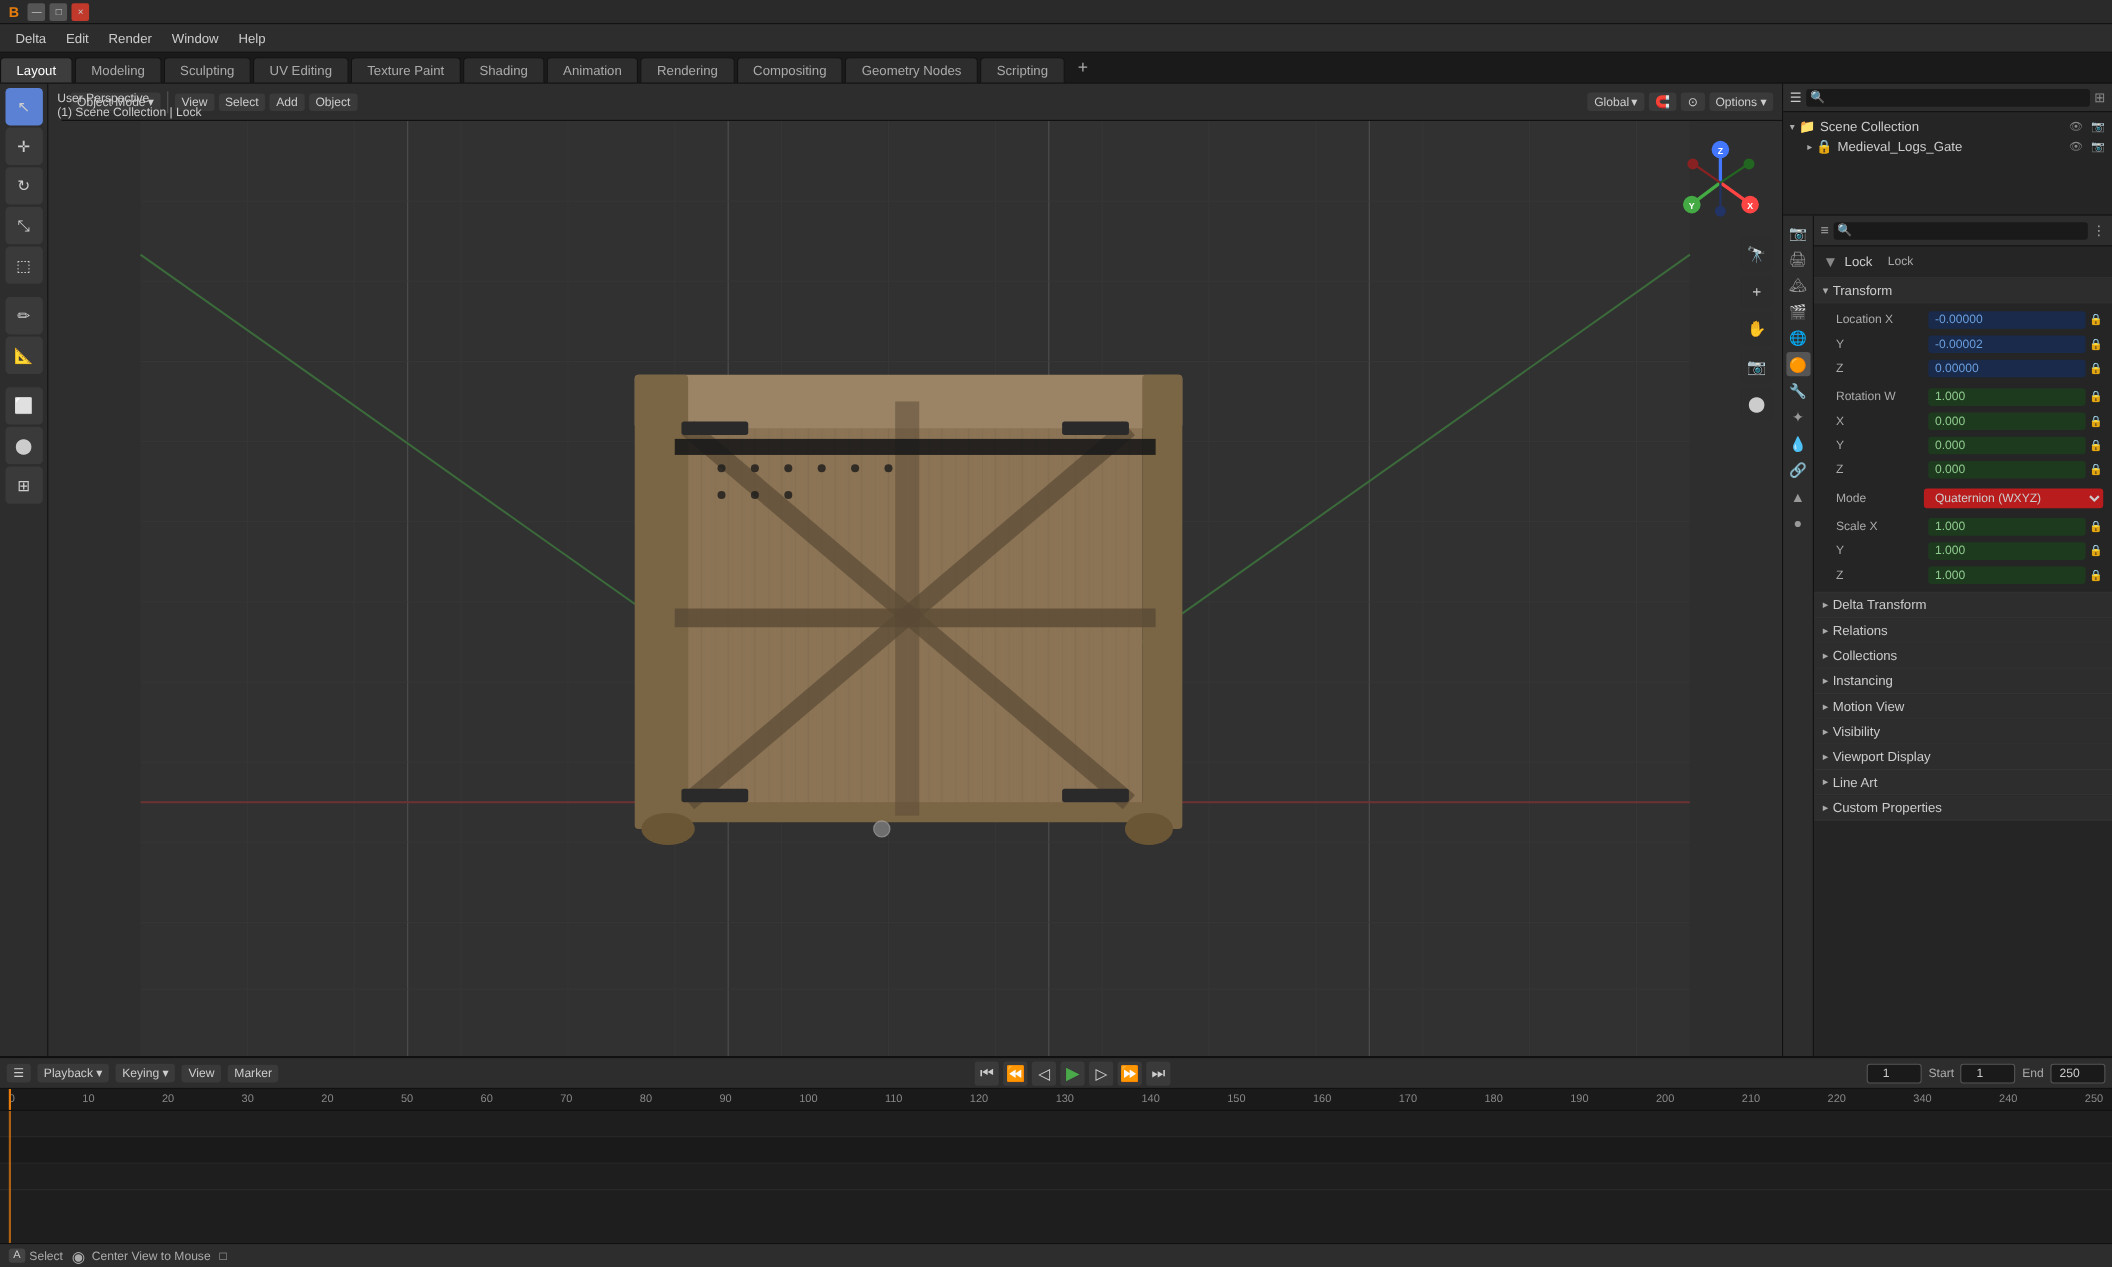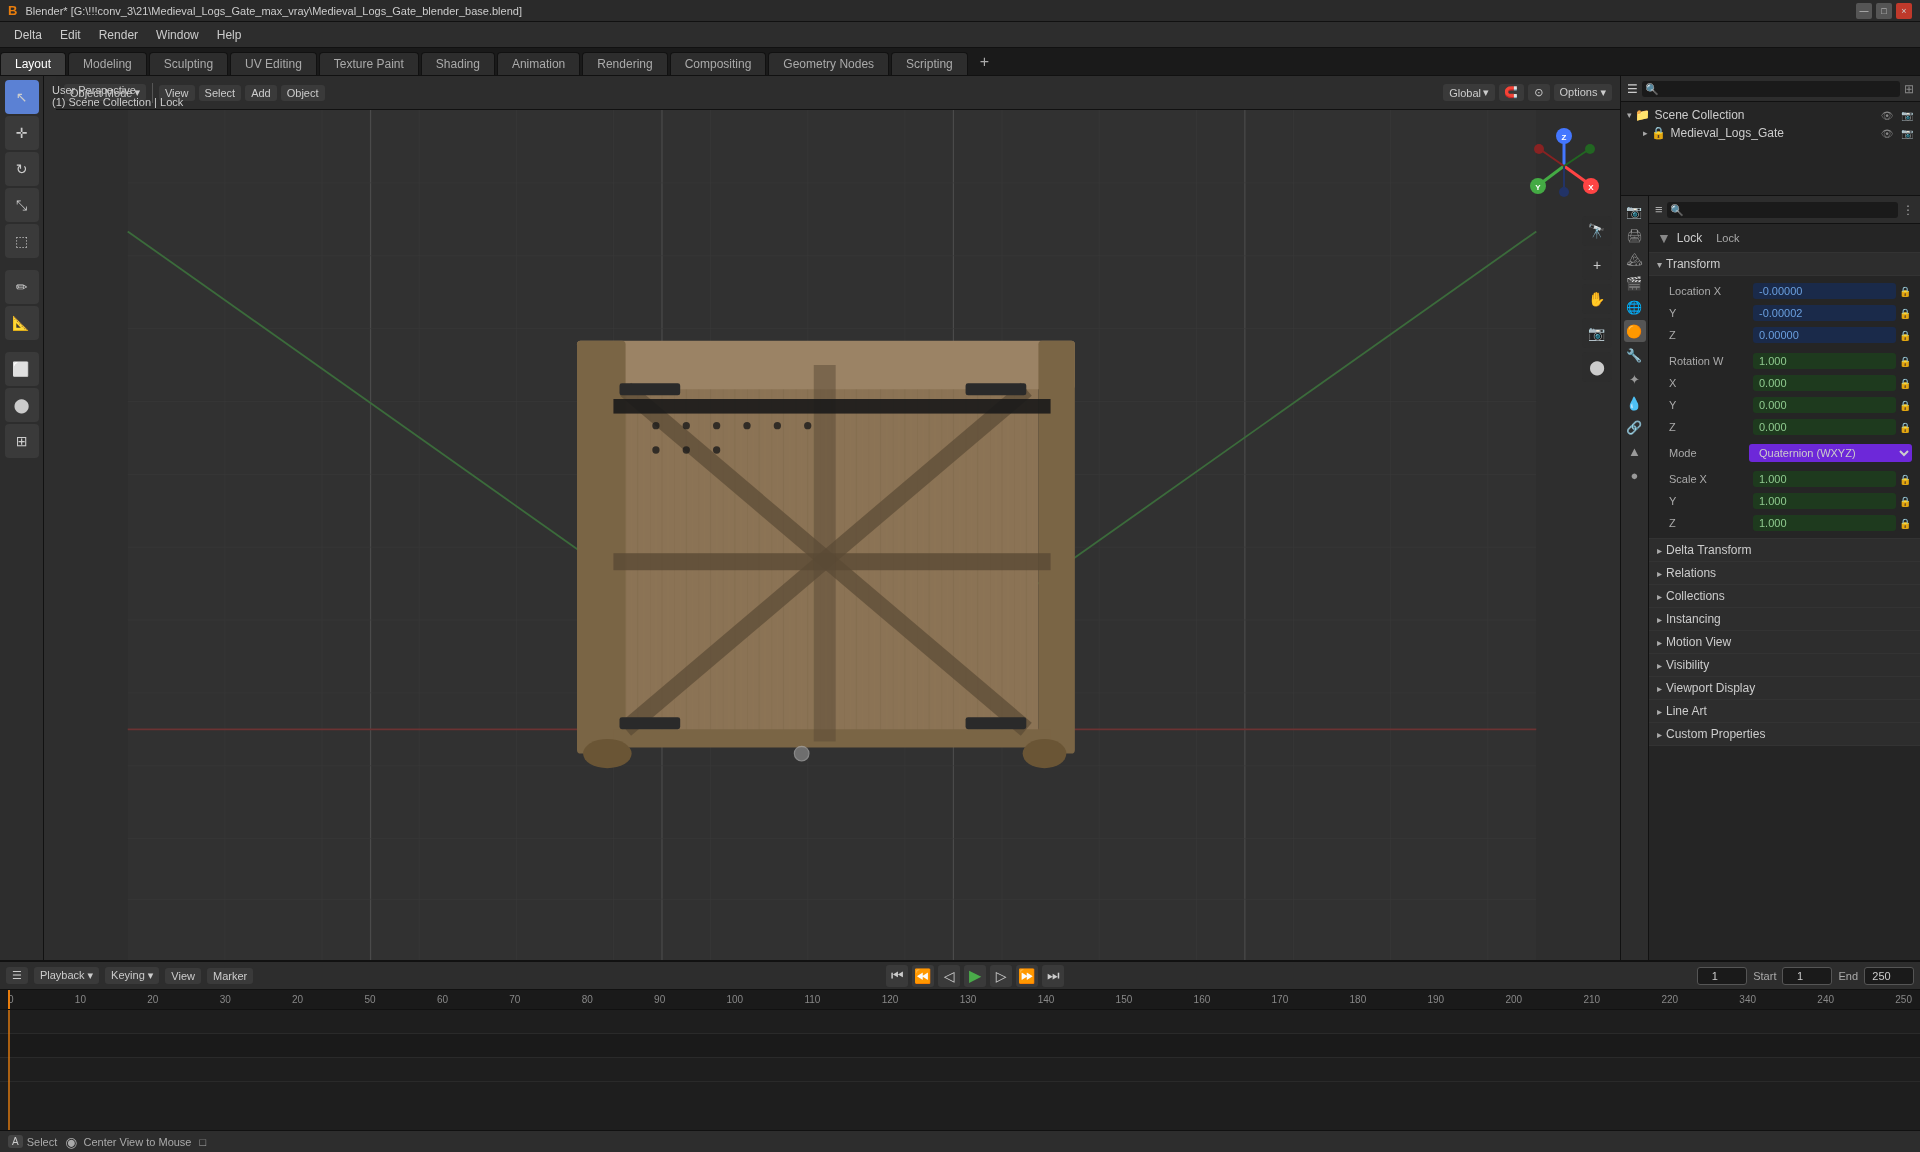--- a/index.html
+++ b/index.html
@@ -357,21 +357,21 @@
     .prop-row-select {
       display: flex; align-items: center;
       padding: 2px 8px 2px 20px;
       min-height: 22px;
     }
     .prop-select-label {
       color: #aaa; font-size: 11px; width: 80px; flex-shrink: 0;
     }
     .prop-select {
       flex: 1;
-      background: #6d28d9;
+      background: #b91c1c;
       border: none;
       color: #ccc;
       padding: 2px 6px;
       border-radius: 3px;
       font-size: 11px;
     }
 
     .collapsed-section {
       display: flex; align-items: center;
       padding: 4px 8px;
@@ -491,21 +491,20 @@
     
     .grid-line { stroke: #3a3a3a; stroke-width: 0.5; }
     .grid-line-major { stroke: #4a4a4a; stroke-width: 1; }
     .grid-axis-x { stroke: #6b3333; stroke-width: 1.5; }
   </style>
 </head>
 <body>
 
 <div id="title-bar">
   <span class="blender-logo">B</span>
-  <span class="title-text">Blender* [G:\!!!conv_3\21\Medieval_Logs_Gate_max_vray\Medieval_Logs_Gate_blender_base.blend]</span>
   <div class="win-controls">
     <div class="win-btn">—</div>
     <div class="win-btn">□</div>
     <div class="win-btn" style="background:#c0392b;">×</div>
   </div>
 </div>
 
 <div id="menu-bar">
   <div class="menu-item">Delta</div>
   <div class="menu-item">Edit</div>

